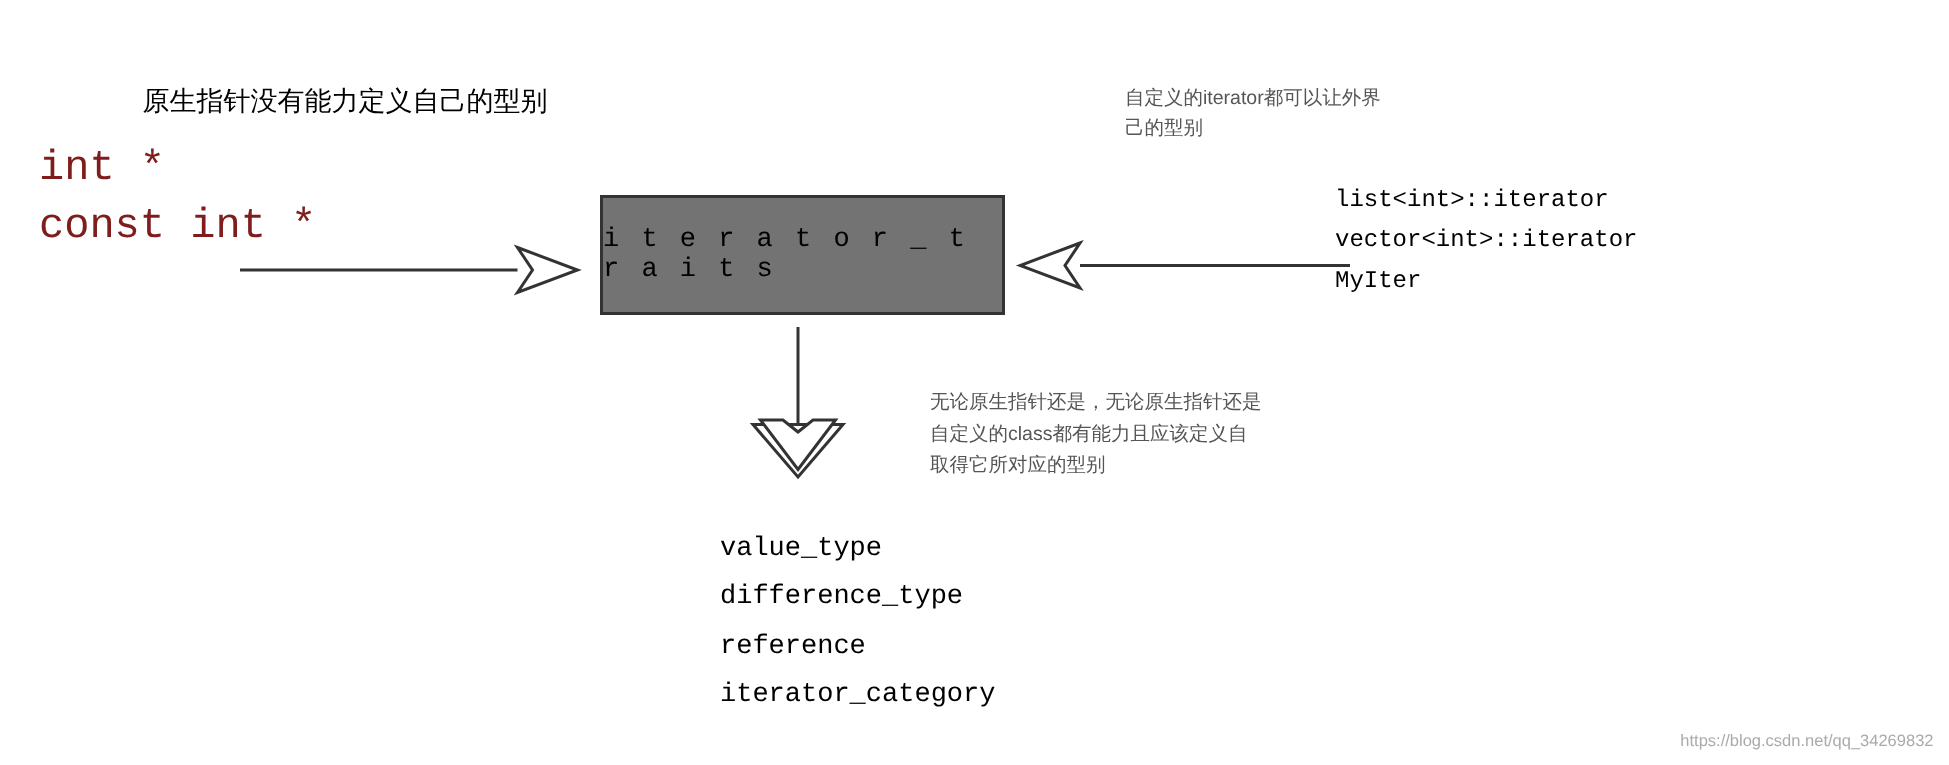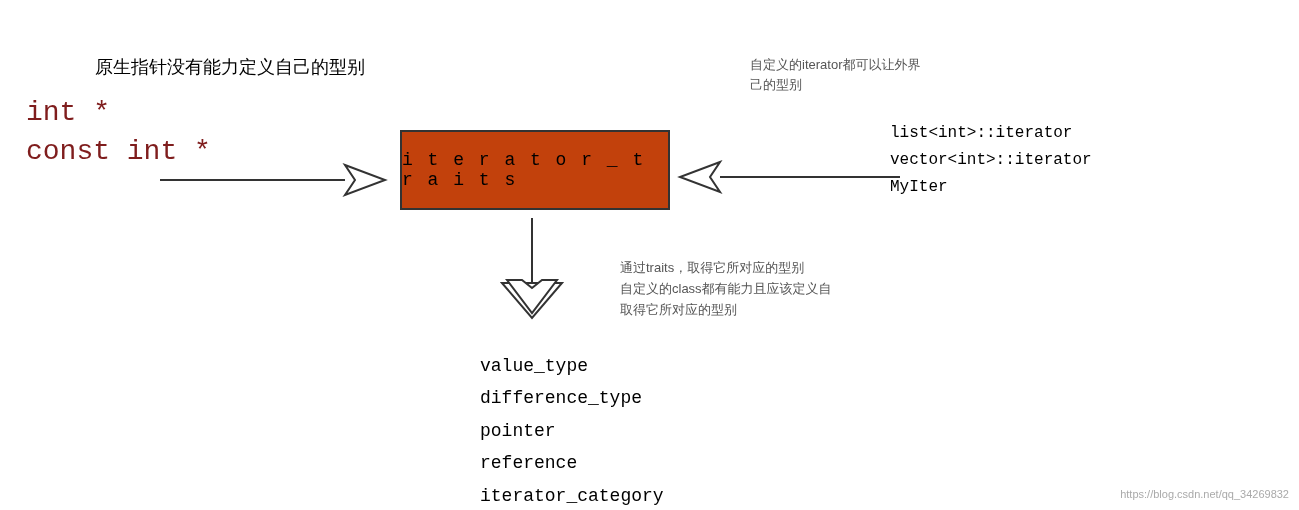--- a/index.html
+++ b/index.html
@@ -22,21 +22,21 @@
     .center-box {
       position: absolute;
       left: 400px;
       top: 130px;
       width: 270px;
       height: 80px;
       border: 2px solid #333;
       display: flex;
       align-items: center;
       justify-content: center;
-      background: #c2410c;
+      background: #737373;
       z-index: 10;
     }
 
     .center-box-label {
       font-family: 'Courier New', Courier, monospace;
       font-size: 18px;
       letter-spacing: 2px;
       color: #000;
     }
 
@@ -192,28 +192,27 @@
     <svg width="80" height="100">
 
       <line x1="40" y1="0" x2="40" y2="65" stroke="#333" stroke-width="2"></line>
 
       <polygon points="10,65 40,100 70,65 50,65 50,65" fill="#fff" stroke="#333" stroke-width="2"></polygon>
       <polygon points="15,62 40,95 65,62 50,62 40,70 30,62" fill="#fff" stroke="#333" stroke-width="2"></polygon>
     </svg>
   </div>
 
   <div class="bottom-annotation">
-    <div>通过traits，取得它所对应的型别</div>
+    <div>无论原生指针还是，无论原生指针还是</div>
     <div>自定义的class都有能力且应该定义自</div>
     <div>取得它所对应的型别</div>
   </div>
 
   <div class="bottom-code">
     <div>value_type</div>
     <div>difference_type</div>
-    <div>pointer</div>
     <div>reference</div>
     <div>iterator_category</div>
   </div>
 
   <div class="watermark">https://blog.csdn.net/qq_34269832</div>
 
 </div>
 
 </body></html>

